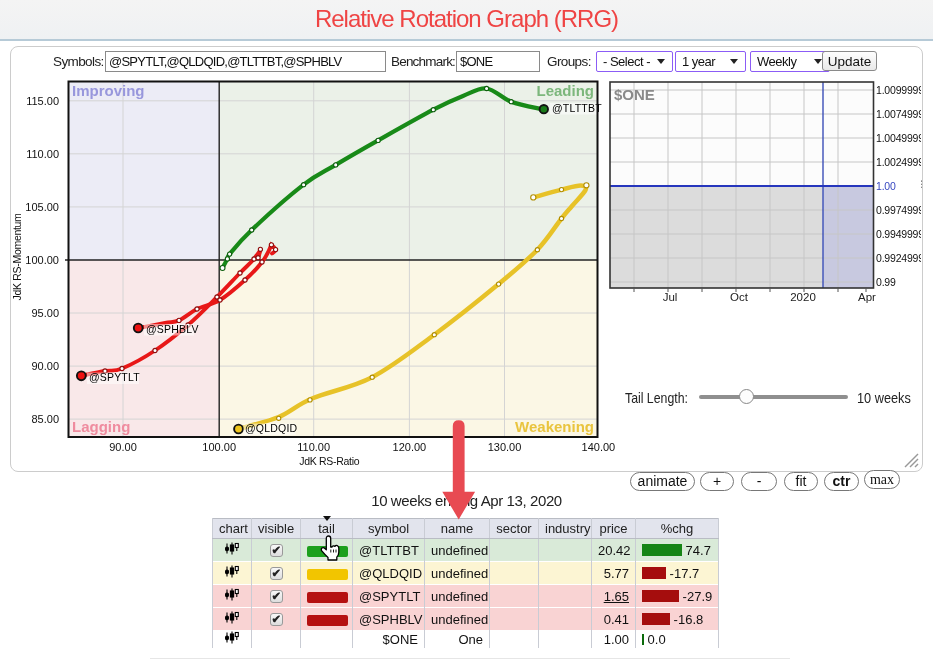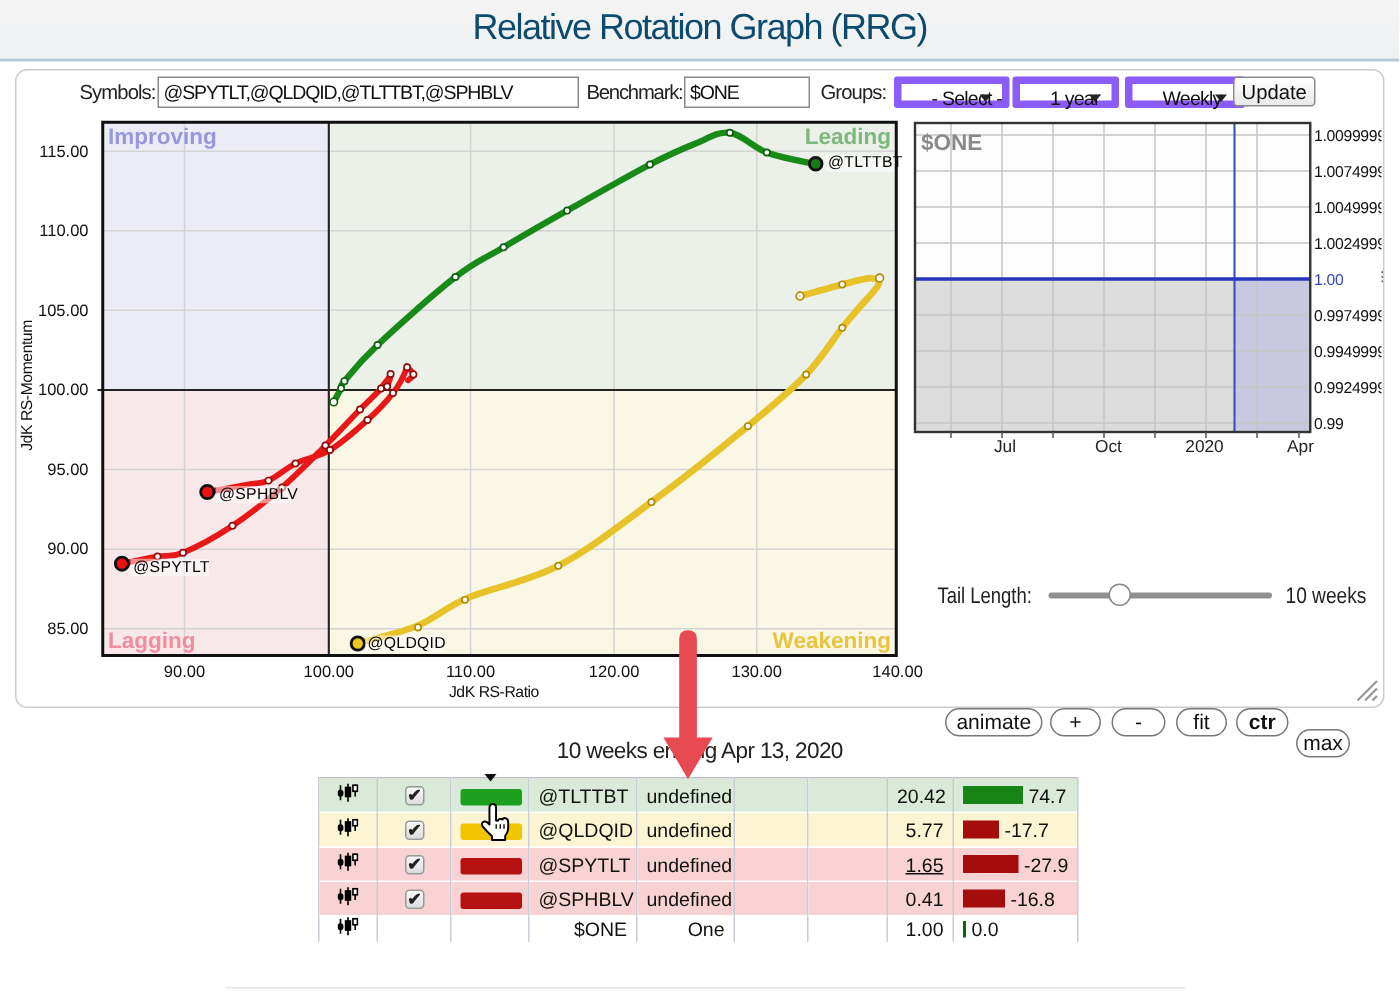--- a/index.html
+++ b/index.html
@@ -1,23 +1,23 @@
 <!DOCTYPE html>
 <html><head>
 <meta charset="utf-8">
 <style>
 * { margin:0; padding:0; box-sizing:border-box; }
 html,body { width:933px; height:662px; background:#fff; font-family:"Liberation Sans", sans-serif; overflow:hidden; position:relative; }
 .abs { position:absolute; }
 #topbar { left:0; top:0; width:933px; height:41px; background:linear-gradient(#f4f4f4,#eff1f3); border-bottom:2px solid #b6cad7; }
-#title { left:0; top:5px; width:933px; text-align:center; font-size:24px; color:#0c4a6e; letter-spacing:-1px; }
+#title { left:0; top:5px; width:933px; text-align:center; font-size:24px; color:#ef4444; letter-spacing:-1px; }
 #panel { left:10px; top:46px; width:913px; height:426px; background:#fff; border:1px solid #ccc; border-radius:8px; }
 .lbl { font-size:13.5px; color:#222; line-height:20px; white-space:nowrap; letter-spacing:-0.6px; }
 .inp { background:#fff; border:1px solid #8a8a8a; font-size:13px; color:#111; line-height:20px; padding-left:3px; white-space:nowrap; overflow:hidden; letter-spacing:-0.75px; }
-.sel { background:#fff; border:5px solid #8b5cf6; border-radius:2px; font-size:13px; color:#111; line-height:19px; padding-left:20px; white-space:nowrap; letter-spacing:-0.5px; }
+.sel { background:#fff; border:1px solid #8b5cf6; border-radius:2px; font-size:13px; color:#111; line-height:19px; padding-left:6px; white-space:nowrap; letter-spacing:-0.5px; }
 .sel .ar { position:absolute; right:7px; top:7.5px; width:0; height:0; border-left:4px solid transparent; border-right:4px solid transparent; border-top:5px solid #222; }
 #updbtn { background:linear-gradient(#fefefe,#e9e9e9); border:1px solid #8a8a8a; border-radius:3px; font-size:13.5px; color:#111; text-align:center; line-height:19px; }
 #tailrow { font-size:15px; color:#222; }
 .btn { border:1.5px solid #777; border-radius:10px; background:#fff; font-size:14px; color:#111; text-align:center;margin-top:48px; }
 #endingtxt { font-size:15px; color:#222; letter-spacing:-0.4px; }
 table { border-collapse:collapse; table-layout:fixed; font-size:13px; color:#111; }
 td,th { border-left:1px solid #c9ccd4; border-right:1px solid #c9ccd4; padding:0 6px; overflow:hidden; white-space:nowrap; }
 th { font-weight:normal; text-align:center; background:#e2e4ed; border-bottom:1px solid #b9bcc4; height:20px; font-size:13px; color:#222; }
 tr.r { height:23px; border-bottom:1px solid rgba(255,255,255,0.9); }
 tr.g td { background:#d9ead8; }
@@ -231,37 +231,48 @@
 <div id="tailrow" class="abs" style="left:625px; top:389px; transform:scaleX(0.82); transform-origin:left;">Tail Length:</div>
 <div class="abs" style="left:699px; top:394.5px; width:149px; height:4px; background:#8f8f8f; border-radius:2px;"></div>
 <div class="abs" style="left:739px; top:389px; width:15px; height:15px; background:#fdfdfd; border:1.5px solid #888; border-radius:50%;"></div>
 <div id="tailrow2" class="abs" style="left:857px; top:389px; font-size:15px; color:#222; transform:scaleX(0.85); transform-origin:left;">10 weeks</div>
 
 <div class="btn abs" style="left:630px; top:423.5px; width:65px; height:19px; line-height:17px;">animate</div>
 <div class="btn abs" style="left:700px; top:423.5px; width:34px; height:19px; line-height:17px;">+</div>
 <div class="btn abs" style="left:741px; top:423.5px; width:36px; height:19px; line-height:17px;">-</div>
 <div class="btn abs" style="left:784px; top:423.5px; width:34px; height:19px; line-height:17px;">fit</div>
 <div class="btn abs" style="left:824px; top:423.5px; width:35px; height:19px; line-height:17px;font-weight:bold;">ctr</div>
-<div class="btn abs" style="left:864px; top:438px; width:36px; height:19px; line-height:17px;">max</div>
+<div class="btn abs" style="left:864px; top:422px; width:36px; height:19px; line-height:17px;font-family:Liberation Serif, serif;">max</div>
 
 <div id="endingtxt" class="abs" style="left:0; top:492px; width:933px; text-align:center;">10 weeks ending Apr 13, 2020</div>
 
 <table class="abs" style="left:212px; top:518px; width:507px;">
   <colgroup>
     <col style="width:39px">
       <col style="width:49px">
       <col style="width:52px">
       <col style="width:72px">
       <col style="width:65px">
       <col style="width:49px">
       <col style="width:53px">
       <col style="width:44px">
       <col style="width:83px">
   </colgroup>
   <tbody>
+      <tr>
+        <th>chart</th>
+        <th>visible</th>
+        <th>tail</th>
+        <th>symbol</th>
+        <th>name</th>
+        <th>sector</th>
+        <th>industry</th>
+        <th>price</th>
+        <th>%chg</th>
+      </tr>
   <tr class="r g">
         <td style="text-align:center;"><svg width="14" height="13" viewBox="0 0 14 13">
             <g stroke="#000" stroke-width="1.1" fill="#000">
               <line x1="2" y1="1.5" x2="2" y2="11.5"></line>
               <rect x="0.6" y="5" width="2.8" height="3.6" rx="1.2"></rect>
               <line x1="7" y1="0.5" x2="7" y2="12.5"></line>
               <rect x="5.4" y="3" width="3.2" height="6"></rect>
               <line x1="11.8" y1="1" x2="11.8" y2="9"></line>
               <rect x="10.3" y="1.5" width="3" height="4" fill="#fff"></rect>
             </g>

